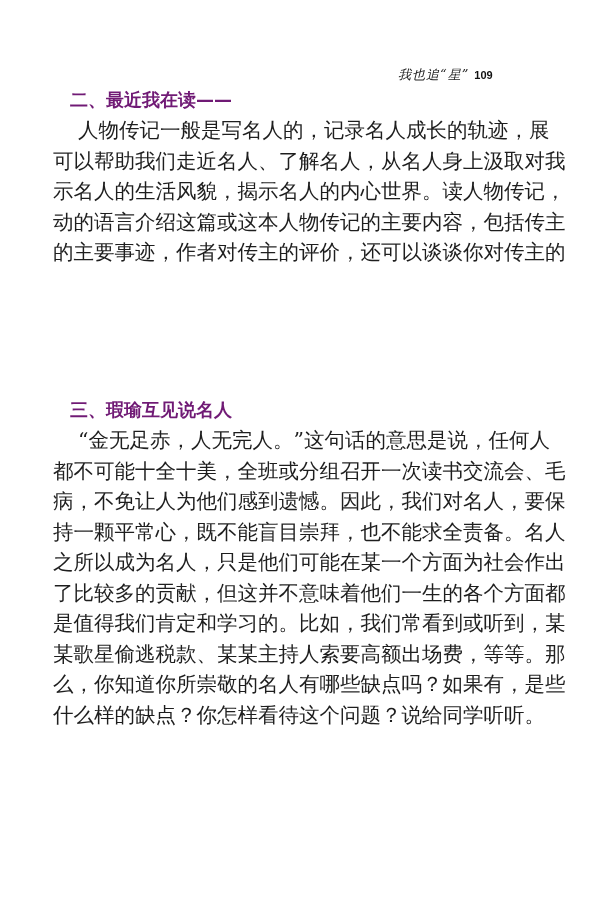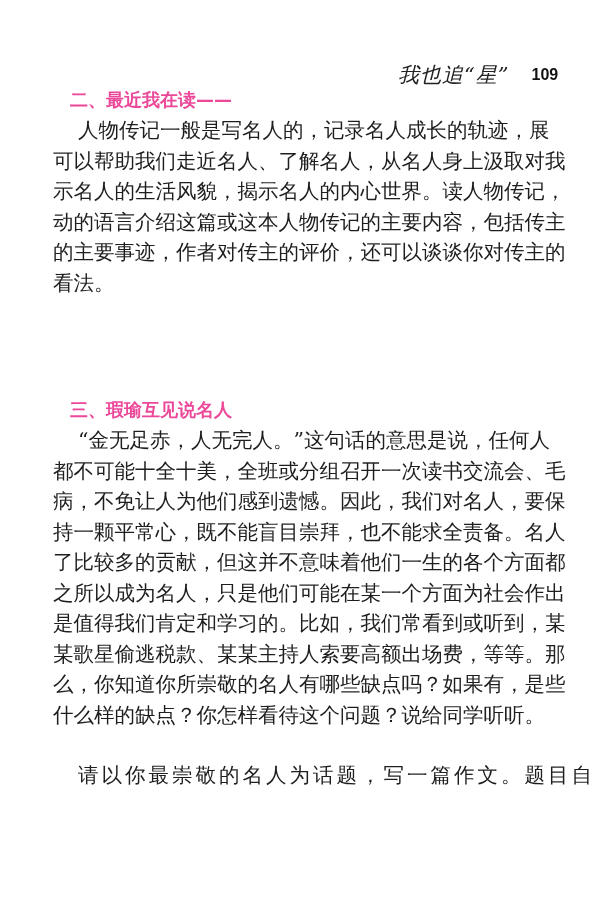--- a/index.html
+++ b/index.html
@@ -18,40 +18,40 @@
     .running-header {
       position: absolute;
       top: 62px;
       left: 398px;
       height: 26px;
       display: flex;
       align-items: center;
     }
     .running-title {
       font-family: "DejaVu Serif", serif;
-      font-size: 21px;
+      font-size: 13px;
       font-style: italic;
       letter-spacing: 1px;
       color: #222;
     }
     .page-number {
       font-family: "Liberation Sans", sans-serif;
       font-weight: bold;
-      font-size: 16px;
-      margin-left: 22px;
+      font-size: 11px;
+      margin-left: 5px;
       color: #111;
     }
     .heading {
       position: absolute;
       left: 70px;
       font-family: "DejaVu Sans", sans-serif;
       font-weight: bold;
       font-size: 18px;
       line-height: 26px;
-      color: #ec4899;
+      color: #701a75;
       white-space: nowrap;
     }
     .para {
       position: absolute;
       left: 53px;
       width: 480px;
     }
     .line {
       display: block;
       height: 30.5px;
@@ -80,32 +80,30 @@
   <span class="page-number">109</span>
 </div>
 
 <div class="heading" style="top:87px;">二、最近我在读——</div>
 <div class="para" style="top:115px;">
   <span class="line indent">人物传记一般是写名人的，记录名人成长的轨迹，展</span>
   <span class="line">可以帮助我们走近名人、了解名人，从名人身上汲取对我</span>
   <span class="line">示名人的生活风貌，揭示名人的内心世界。读人物传记，</span>
   <span class="line">动的语言介绍这篇或这本人物传记的主要内容，包括传主</span>
   <span class="line">的主要事迹，作者对传主的评价，还可以谈谈你对传主的</span>
-  <span class="line last">看法。</span>
 </div>
 
 <div class="heading" style="top:397px;">三、瑕瑜互见说名人</div>
 <div class="para" style="top:425px;">
   <span class="line indent">“金无足赤，人无完人。”这句话的意思是说，任何人</span>
   <span class="line">都不可能十全十美，全班或分组召开一次读书交流会、毛</span>
   <span class="line">病，不免让人为他们感到遗憾。因此，我们对名人，要保</span>
   <span class="line">持一颗平常心，既不能盲目崇拜，也不能求全责备。名人</span>
+  <span class="line">之所以成为名人，只是他们可能在某一个方面为社会作出</span>
   <span class="line">了比较多的贡献，但这并不意味着他们一生的各个方面都</span>
-  <span class="line">之所以成为名人，只是他们可能在某一个方面为社会作出</span>
   <span class="line">是值得我们肯定和学习的。比如，我们常看到或听到，某</span>
   <span class="line">某歌星偷逃税款、某某主持人索要高额出场费，等等。那</span>
   <span class="line">么，你知道你所崇敬的名人有哪些缺点吗？如果有，是些</span>
   <span class="line last">什么样的缺点？你怎样看待这个问题？说给同学听听。</span>
 </div>
 
 <div class="para assignment" style="top:760px;">
-  <span class="line indent">请以你最崇敬的名人为话题，写一篇作文。题目自</span>
 </div>
 
 </body></html>

